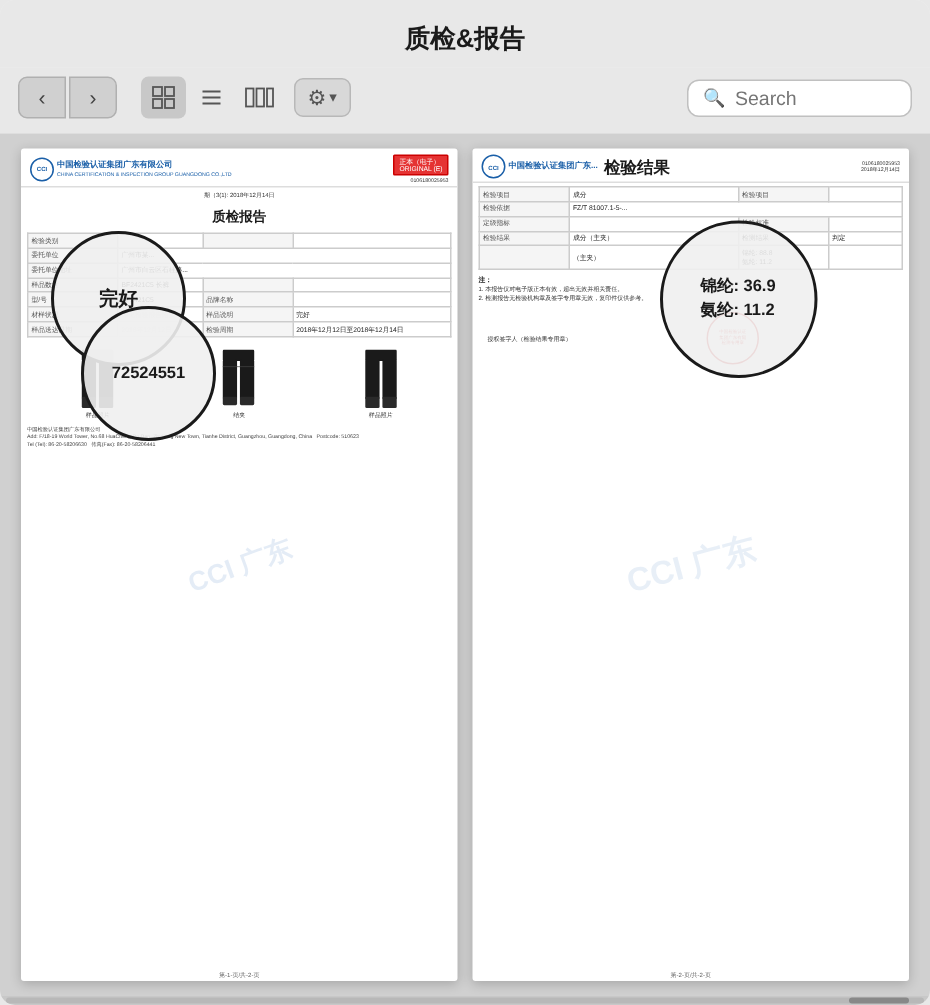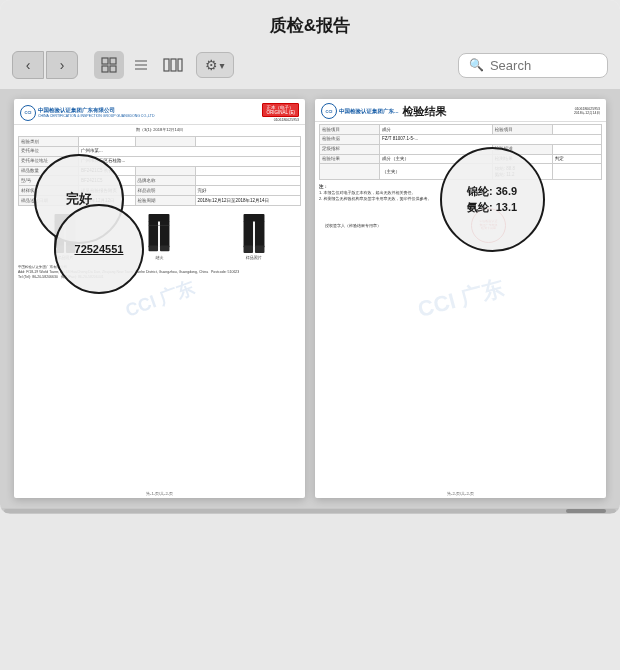--- a/index.html
+++ b/index.html
@@ -10,21 +10,21 @@
       background: #e8e8e8;
       font-family: -apple-system, BlinkMacSystemFont, "PingFang SC", "Helvetica Neue", Arial, sans-serif;
       overflow: hidden;
       display: flex;
       flex-direction: column;
       align-items: center;
     }
 
     .window {
       width: 620px;
-      height: 514px;
+      height: 670px;
       background: #f0f0f0;
       border-radius: 10px;
       display: flex;
       flex-direction: column;
       overflow: hidden;
     }
 
     .title-bar {
       background: #e8e8e8;
       padding: 14px 16px 8px;
@@ -474,20 +474,21 @@
           </div>
         </div>
         <div style="margin-left:auto; display:flex; flex-direction:column; align-items:flex-end; gap:1px;">
           <div class="red-box">正本（电子）<br>ORIGINAL (E)</div>
           <div style="font-size:3.5px; color:#333;">0106180025953</div>
         </div>
       </div>
 
       <div style="padding: 2px 6px; font-size:4px; color:#333; text-align:center;">期（3(1): 2018年12月14日</div>
 
+      <div class="report-title">质检报告</div>
 
       <table class="info-table">
         <tbody>
             <tr>
           <td class="label-cell">检验类别</td>
           <td></td>
           <td class="label-cell"></td>
           <td></td>
         </tr>
         <tr>
@@ -558,21 +559,21 @@
           <span class="pants-label">样品照片</span>
         </div>
       </div>
 
       <div class="watermark">CCI 广东</div>
 
       <div class="overlay-circle circle-wanhao">
         <span>完好</span>
       </div>
       <div class="overlay-circle circle-number">
-        <span style="font-size:11px;text-decoration:underline;">72524551</span>
+        <span style="font-size:11px;">72524551</span>
       </div>
 
       <div class="bottom-text">
         <div style="white-space:pre-wrap;">中国检验认证集团广东有限公司
 Add: F/18-19 World Tower, No.68 HuaCheng Da Dan, Zhujiang New Town, Tianhe District, Guangzhou, Guangdong, China   Postcode: 510623
 Tel (Tel): 86-20-58206630   传真(Fax): 86-20-58206441</div>
       </div>
 
       <div class="page-footer">第-1-页/共-2-页</div>
     </div>
@@ -643,21 +644,21 @@
           <div style="font-size:3px; color:#cc2222; line-height:1.2;">中国检验认证<br>集团广东有限<br>检测专用章</div>
         </div>
       </div>
 
 
       <div class="right-watermark">CCI 广东</div>
 
       <div class="overlay-circle circle-result" style="width:105px; height:105px; top:48px; left:50%; transform:translateX(-20%);">
         <div style="font-size:11px; font-weight:bold; line-height:1.4;">
           <span>锦纶: </span><span>36.9</span><br>
-          <span>氨纶: </span><span>13.1</span>
+          <span>氨纶: </span><span>11.2</span>
         </div>
       </div>
 
       <div class="page-footer">第-2-页/共-2-页</div>
     </div>
 
   </div>
 
   <div class="scrollbar-area">
     <div class="scrollbar-track">

